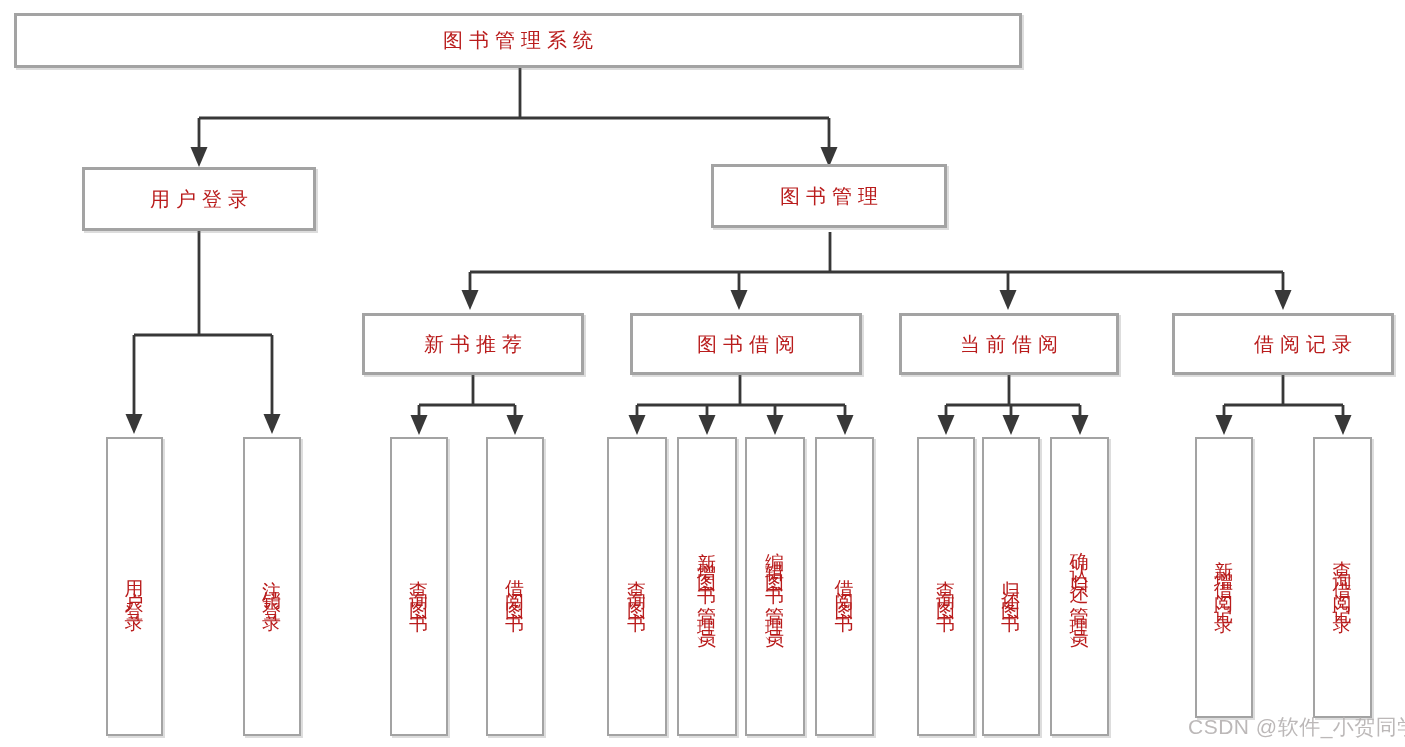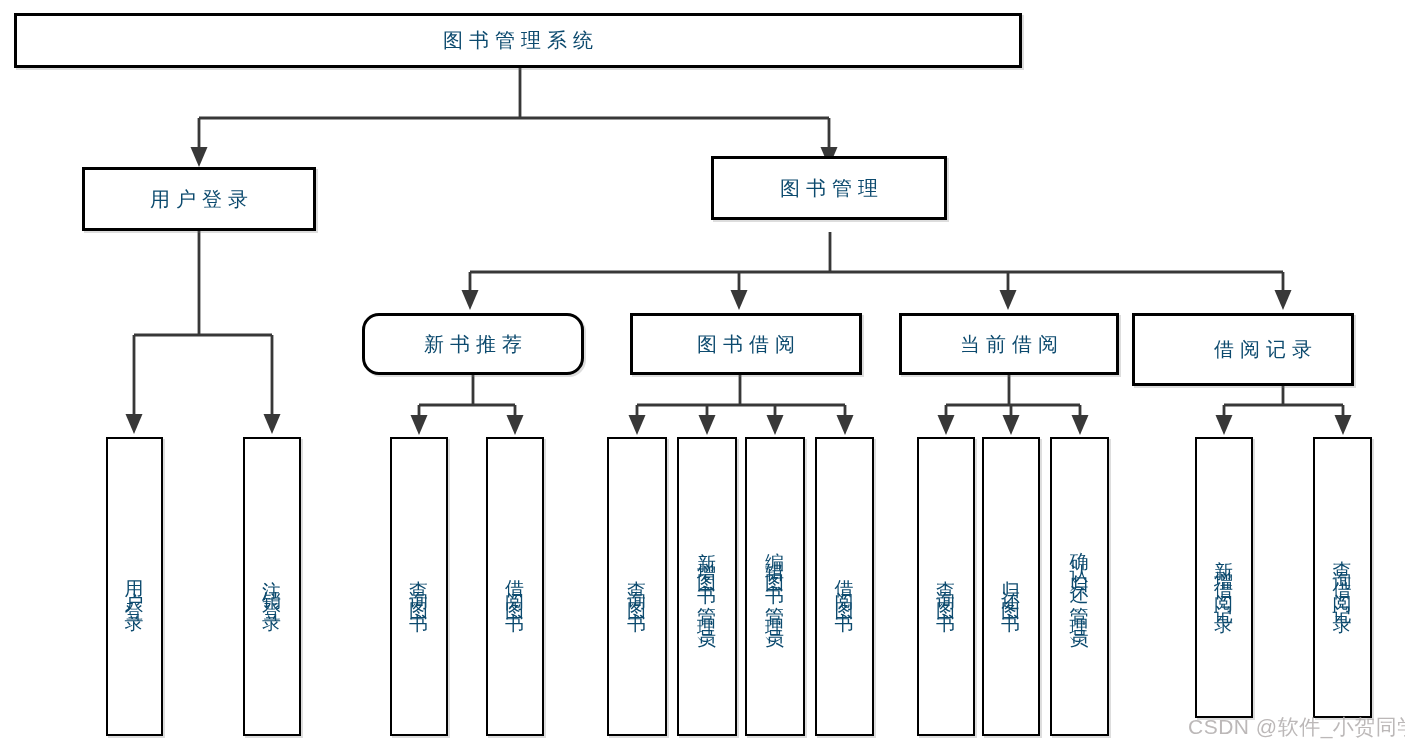--- a/index.html
+++ b/index.html
@@ -18,25 +18,25 @@
   .connectors {
     position: absolute;
     left: 0;
     top: 0;
     z-index: 1;
   }
   .node {
     position: absolute;
     box-sizing: border-box;
     background: #ffffff;
-    border: 3px solid #000000;
+    border: 3px solid #a3a3a3;
     display: flex;
     align-items: center;
     justify-content: center;
-    color: #0c4a6e;
+    color: #b91c1c;
     z-index: 2;
     box-shadow: 2px 2px 0 rgba(120,120,120,0.25);
   }
   .h-label {
     font-size: 20px;
     letter-spacing: 6px;
     text-indent: 6px;
     white-space: nowrap;
   }
   .leaf {
@@ -46,25 +46,25 @@
     writing-mode: vertical-rl;
     text-orientation: mixed;
     font-size: 19px;
     letter-spacing: 11px;
     line-height: 1;
     white-space: nowrap;
   }
   
   .b-root { left: 14px;  top: 13px;  width: 1008px; height: 55px; }
   .b-l2-0 { left: 82px;  top: 167px; width: 234px;  height: 64px; }
-  .b-l2-1 { left: 711px; top: 156px; width: 236px;  height: 64px; }
-  .b-l3-0 { left: 362px;  top: 313px; width: 222px; height: 62px; border-radius: 17px; }
+  .b-l2-1 { left: 711px; top: 164px; width: 236px;  height: 64px; }
+  .b-l3-0 { left: 362px;  top: 313px; width: 222px; height: 62px; }
   .b-l3-1 { left: 630px;  top: 313px; width: 232px; height: 62px; }
   .b-l3-2 { left: 899px;  top: 313px; width: 220px; height: 62px; text-align: center; }
-  .b-l3-3 { left: 1132px; top: 313px; width: 222px; height: 73px; padding-left: 40px; }
+  .b-l3-3 { left: 1172px; top: 313px; width: 222px; height: 62px; padding-left: 40px; }
   .b-g1-0 { left: 106px;  top: 437px; width: 57px; height: 299px; }
   .b-g1-1 { left: 243px;  top: 437px; width: 58px; height: 299px; }
   .b-g2-0 { left: 390px;  top: 437px; width: 58px; height: 299px; }
   .b-g2-1 { left: 486px;  top: 437px; width: 58px; height: 299px; }
   .b-g3-0 { left: 607px;  top: 437px; width: 60px; height: 299px; }
   .b-g3-1 { left: 677px;  top: 437px; width: 60px; height: 299px; }
   .b-g3-2 { left: 745px;  top: 437px; width: 60px; height: 299px; }
   .b-g3-3 { left: 815px;  top: 437px; width: 59px; height: 299px; }
   .b-g4-0 { left: 917px;  top: 437px; width: 58px; height: 299px; }
   .b-g4-1 { left: 982px;  top: 437px; width: 58px; height: 299px; }

